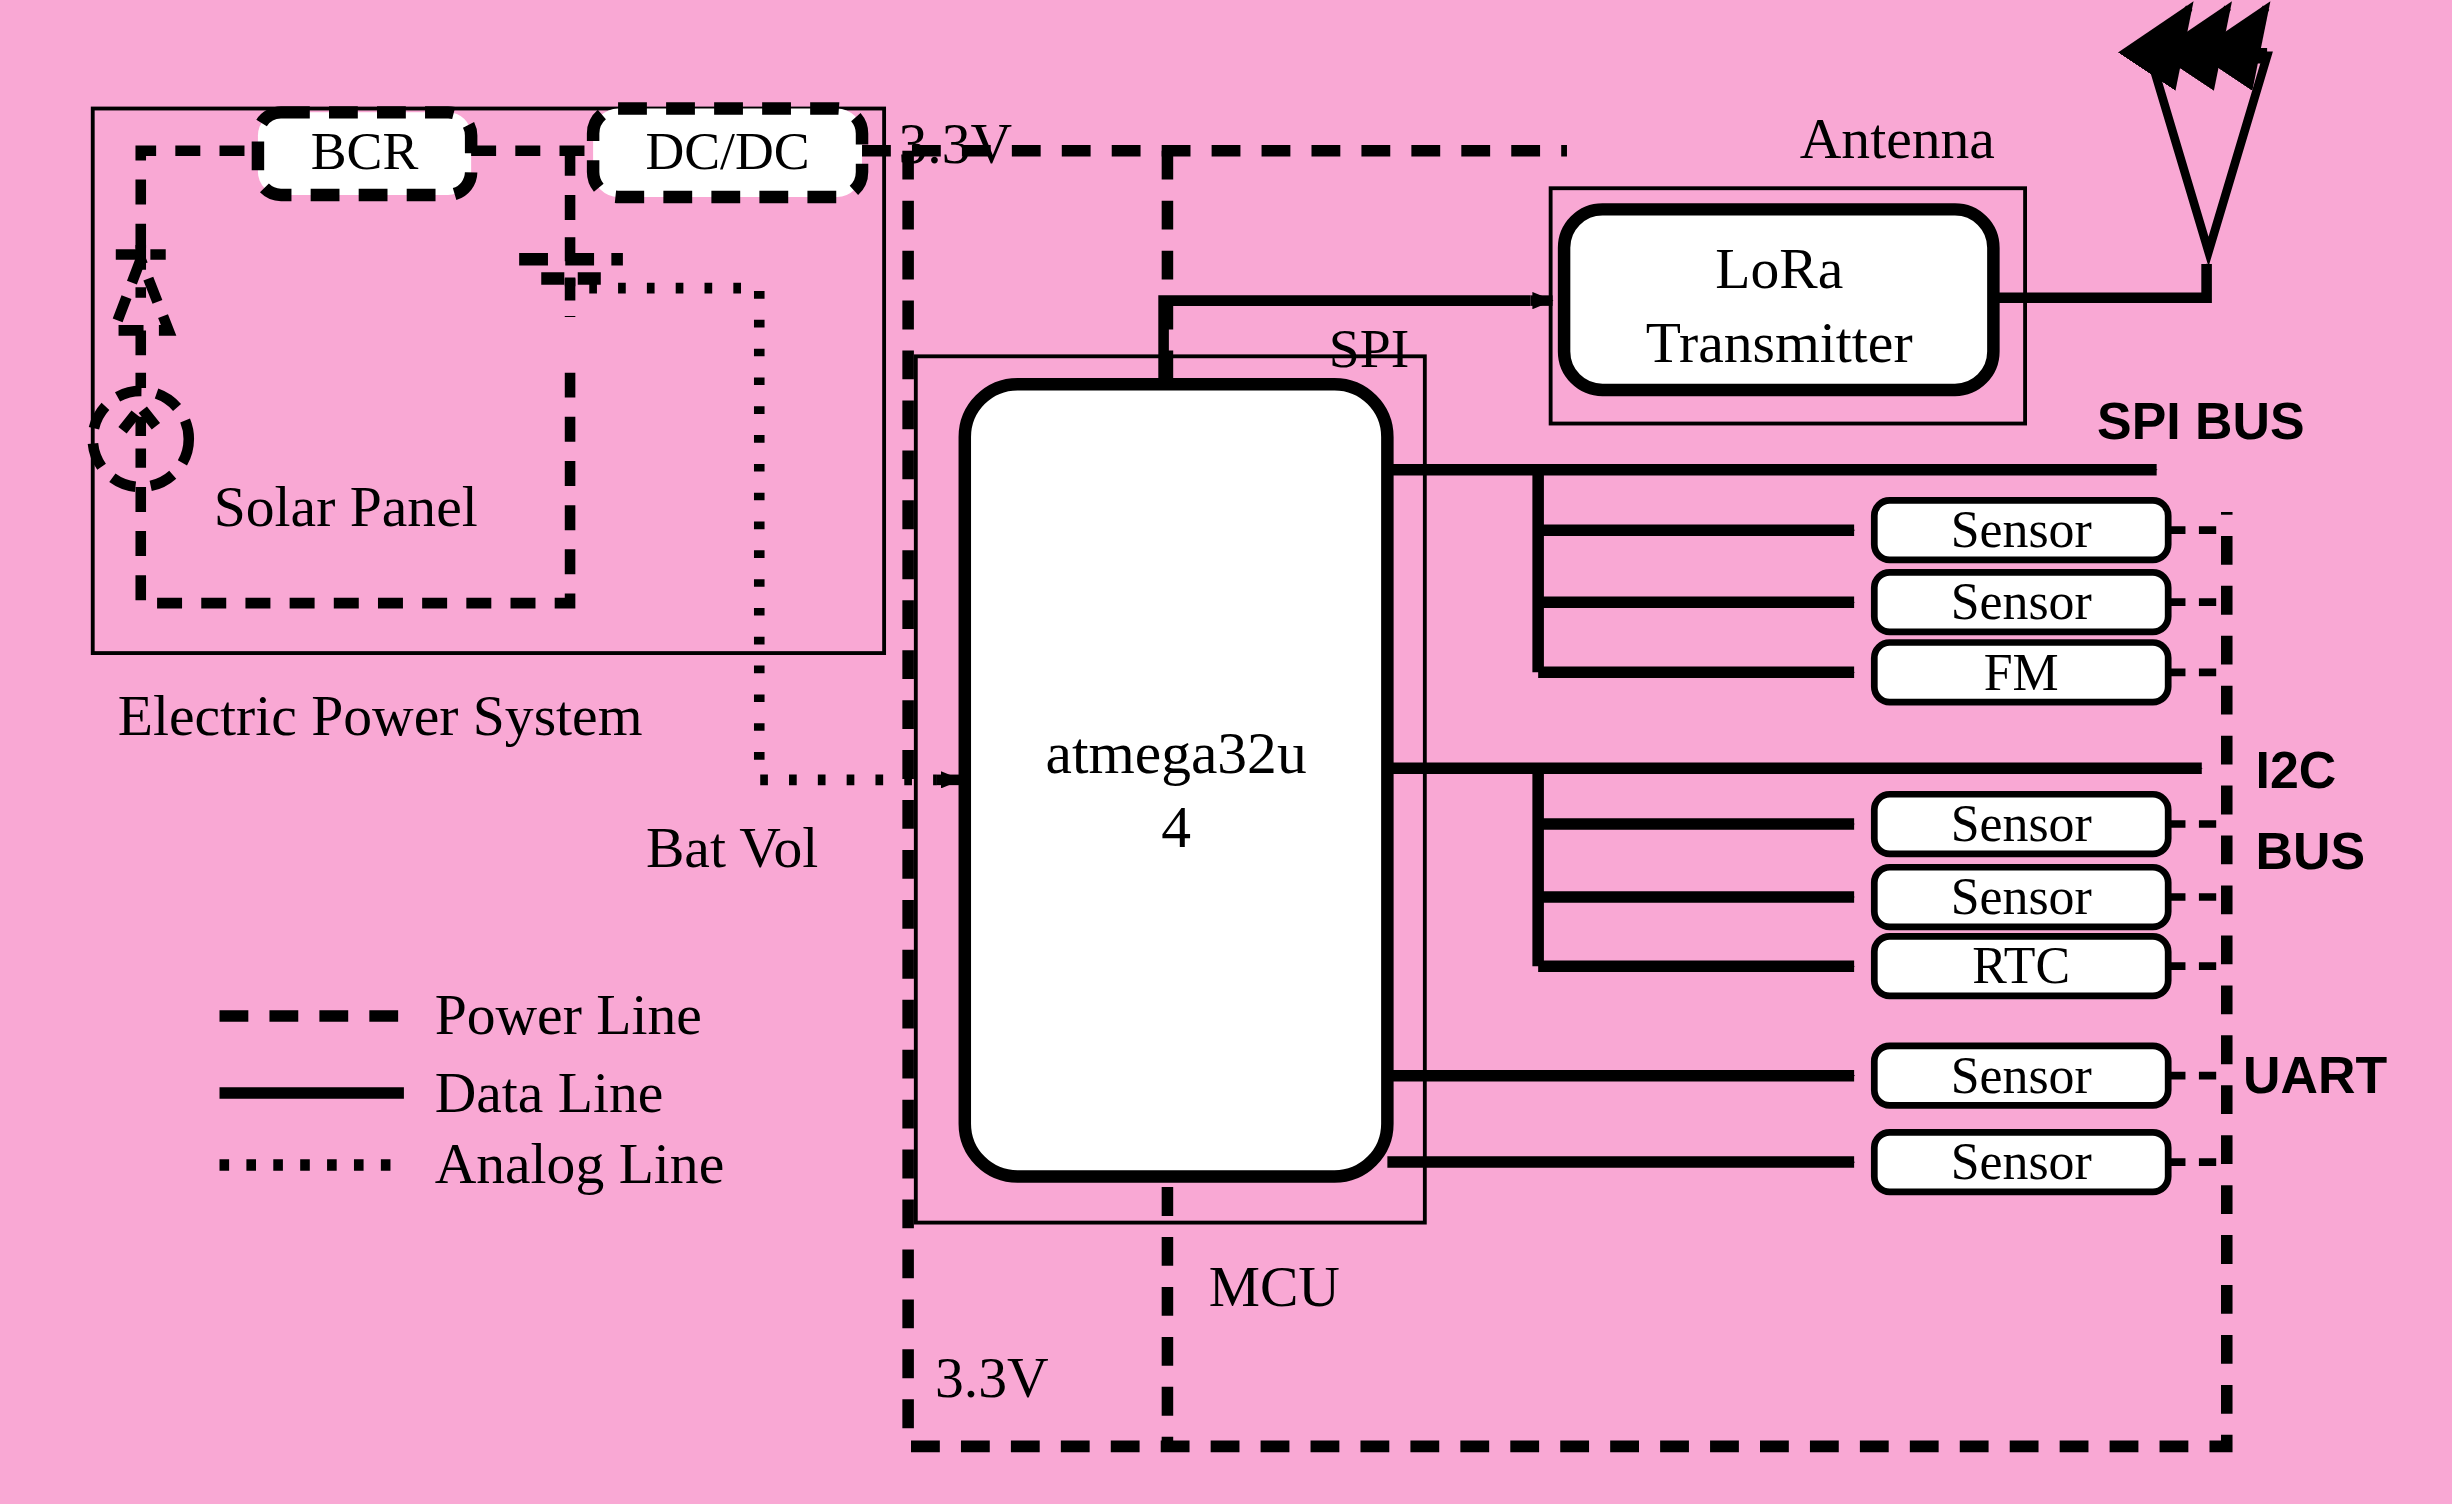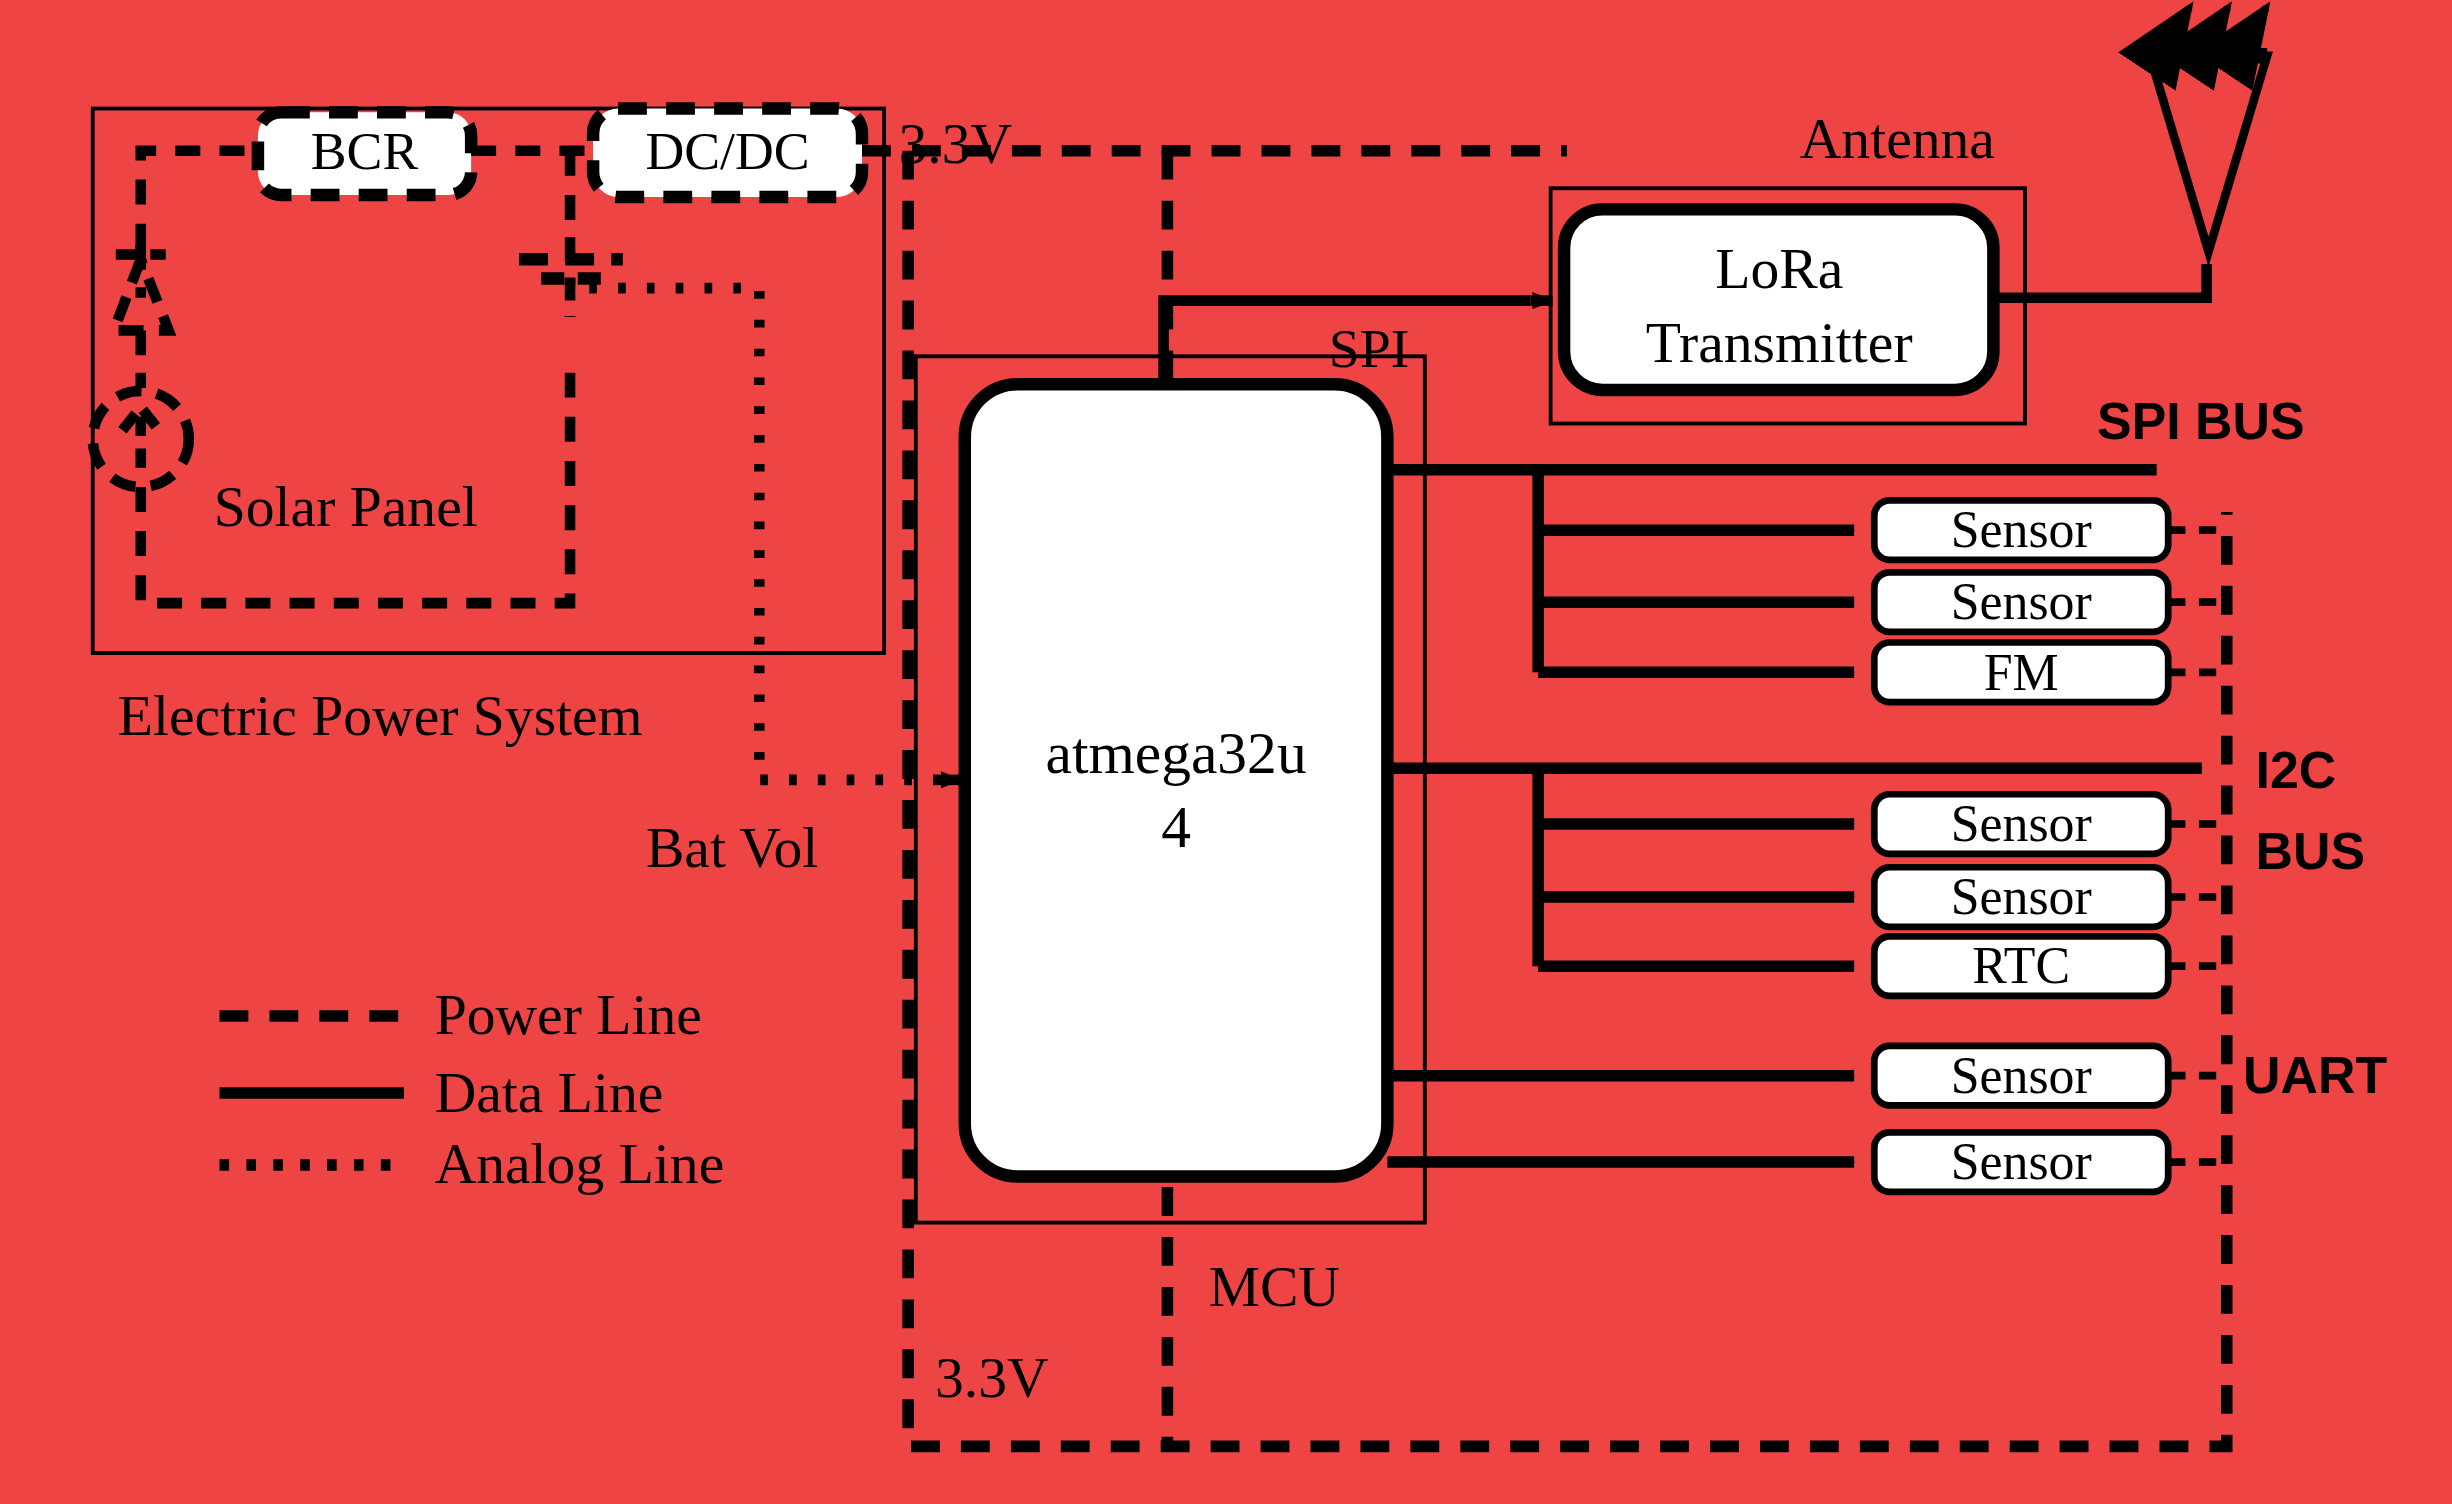--- a/index.html
+++ b/index.html
@@ -1,18 +1,18 @@
 <!DOCTYPE html>
 <html><head>
 <meta charset="utf-8">
 <style>
   html,body{margin:0;padding:0;background:#ffffff;}
   body{width:2453px;height:1504px;overflow:hidden;
        font-family:"Liberation Serif", serif;}
-  #stage{position:relative;width:2453px;height:1504px;background:#ef4444;}
+  #stage{position:relative;width:2453px;height:1504px;background:#f9a8d4;}
   svg{display:block;}
   .lbl{font-family:"Liberation Serif", serif;fill:#000;}
   .bold{font-family:"Liberation Sans", sans-serif;font-weight:bold;}
 </style>
 </head>
 <body>
 
 <div id="stage">
 <svg width="2453" height="1504" viewBox="0 0 2553 1566">
   <defs>

